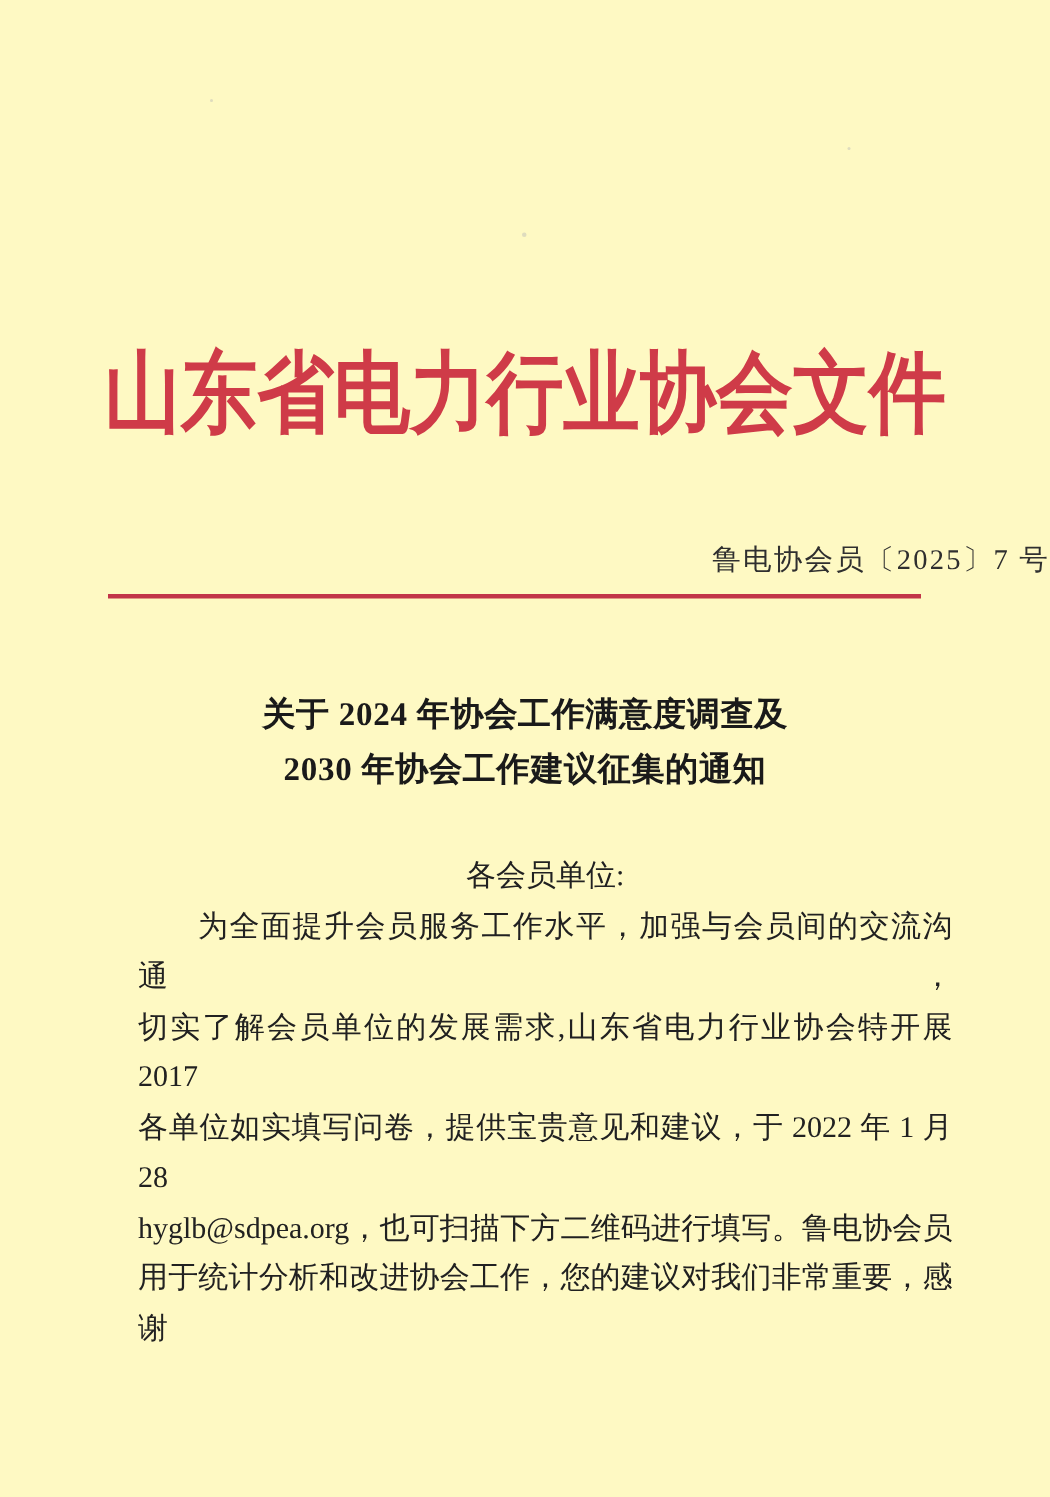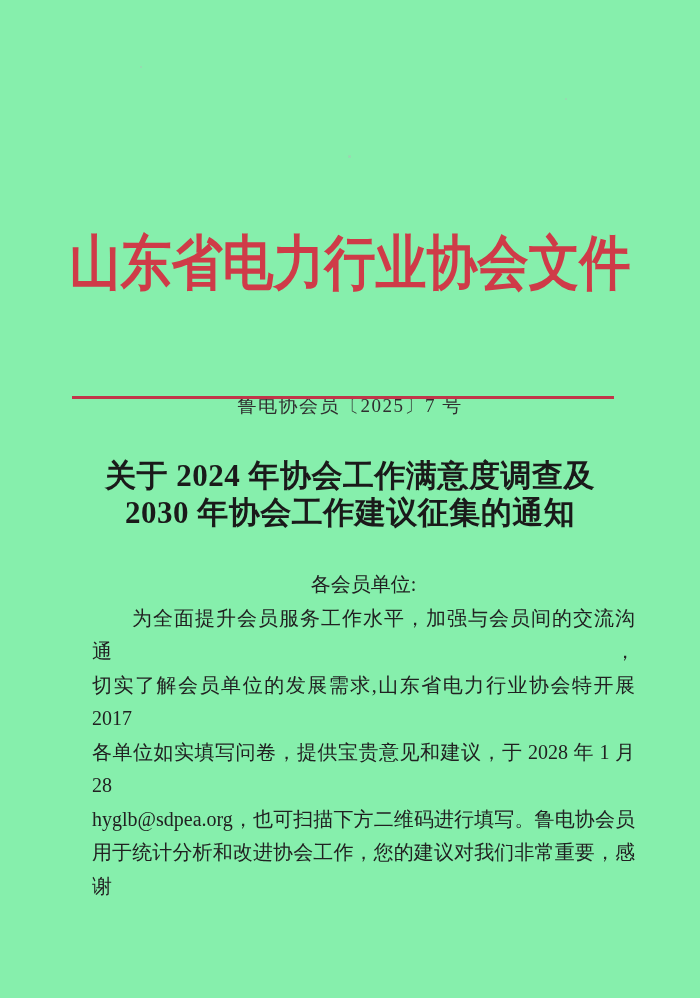--- a/index.html
+++ b/index.html
@@ -5,21 +5,21 @@
   html, body {
     margin: 0;
     padding: 0;
     background: #ffffff;
   }
   .page {
     position: relative;
     width: 700px;
     height: 998px;
     margin: 0 auto;
-    background: #86efac;
+    background: #fef9c3;
     overflow: hidden;
     font-family: "Liberation Serif", "DejaVu Serif", serif;
     color: #1e1e1e;
   }
   
   .red-title {
     position: absolute;
     top: 226px;
     left: 0;
     width: 100%;
@@ -33,46 +33,45 @@
     transform: scaleY(1.16);
     transform-origin: center top;
     white-space: nowrap;
   }
   
   .doc-no {
     position: absolute;
     top: 361px;
     left: 0;
     width: 100%;
-    text-align: center;
+    text-align: right;
     font-size: 19px;
     line-height: 26px;
     letter-spacing: 1.5px;
     color: #2f2f2f;
     white-space: nowrap;
-    margin-top: 32px;
   }
   
   .red-rule {
     position: absolute;
     top: 396px;
     left: 72px;
     width: 542px;
     height: 3px;
     background: #c23549;
   }
   
   .notice-title {
     position: absolute;
     top: 457px;
     left: 0;
     width: 100%;
     margin: 0;
     text-align: center;
-    font-size: 31px;
+    font-size: 22px;
     font-weight: bold;
     line-height: 37px;
     letter-spacing: 0.5px;
     color: #1a1a1a;
   }
   .notice-title .tline {
     display: block;
     white-space: nowrap;
   }
   
@@ -124,19 +123,19 @@
 
   <h2 class="notice-title">
     <span class="tline">关于 2024 年协会工作满意度调查及</span>
     <span class="tline">2030 年协会工作建议征集的通知</span>
   </h2>
 
   <div class="body-text">
     <div class="salutation">各会员单位:</div>
     <div class="jline indent">为全面提升会员服务工作水平，加强与会员间的交流沟通，</div>
     <div class="jline">切实了解会员单位的发展需求,山东省电力行业协会特开展 2017</div>
-    <div class="jline">各单位如实填写问卷，提供宝贵意见和建议，于 2028 年 1 月 28</div>
+    <div class="jline">各单位如实填写问卷，提供宝贵意见和建议，于 2022 年 1 月 28</div>
     <div class="jline">hyglb@sdpea.org，也可扫描下方二维码进行填写。鲁电协会员</div>
     <div class="jline">用于统计分析和改进协会工作，您的建议对我们非常重要，感谢</div>
 
   </div>
 
 </div>
 
 </body></html>

